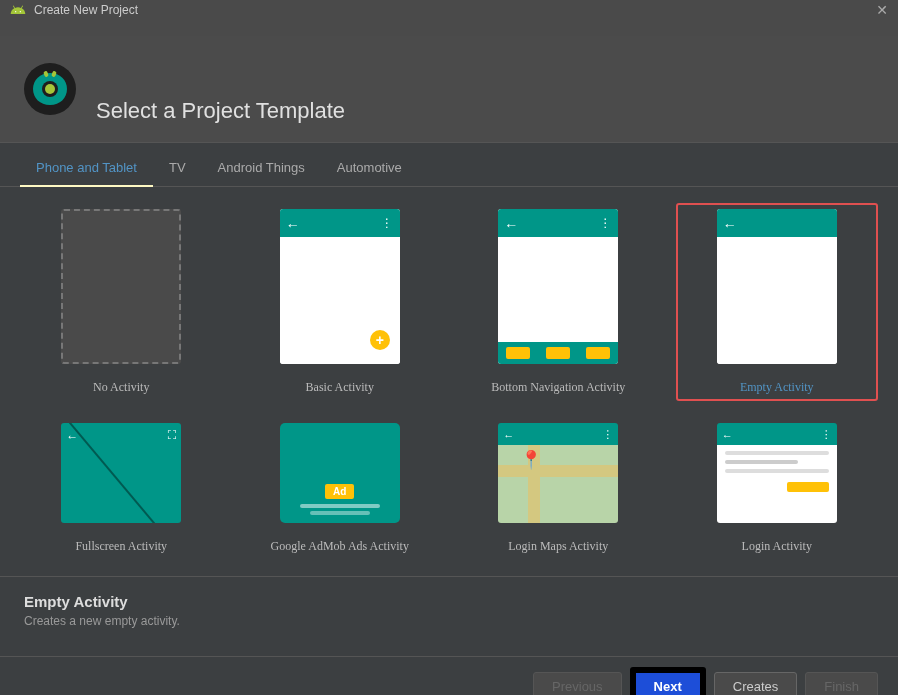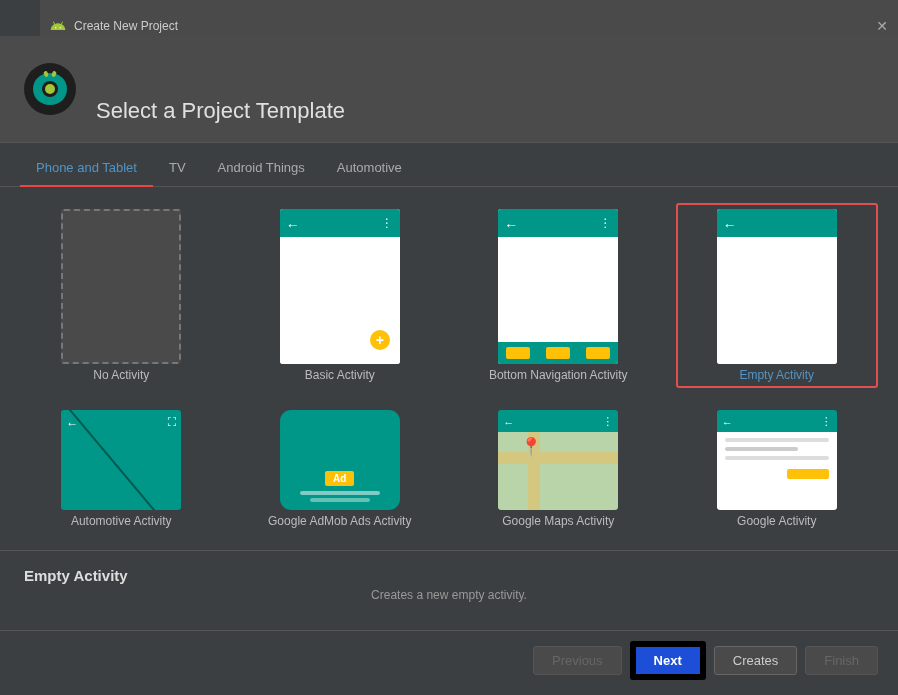--- a/index.html
+++ b/index.html
@@ -12,24 +12,23 @@
       color: #bbb;
       overflow: hidden;
       position: relative;
     }
 
     
     .title-bar {
       background: #4a4a4a;
       height: 32px;
       display: flex;
-      align-items: flex-start;
+      align-items: flex-end;
       padding: 18px 10px;
       justify-content: space-between;
-      margin-left: 40px;
     }
     .title-bar-left {
       display: flex;
       align-items: center;
       gap: 8px;
     }
     .title-bar-icon {
       width: 16px;
       height: 16px;
     }
@@ -75,21 +74,21 @@
     .tab {
       padding: 10px 16px;
       cursor: pointer;
       font-size: 13px;
       color: #aaa;
       border-bottom: 2px solid transparent;
       margin-bottom: -1px;
     }
     .tab.active {
       color: #5294c5;
-      border-bottom: 2px solid #ef4444;
+      border-bottom: 2px solid #fef9c3;
     }
 
     
     .content-area {
       flex: 1;
       display: flex;
       overflow: hidden;
     }
 
     
@@ -121,24 +120,25 @@
       cursor: pointer;
       padding: 4px;
       border: 2px solid transparent;
       border-radius: 3px;
     }
     .template-item.selected {
       border: 2px solid #e05050;
     }
 
     .template-label {
-      margin-top: 4px;
+      margin-top: 16px;
       font-size: 12px;
       color: #bbb;
       text-align: left;
+      font-family: Liberation Serif, serif;
     }
 
     
     .no-activity-preview {
       width: 120px;
       height: 155px;
       background: #4a4a4a;
       border: 2px dashed #777;
       border-radius: 3px;
     }
@@ -239,21 +239,20 @@
     }
     .desc-title {
       font-size: 15px;
       color: #ddd;
       font-weight: 600;
       margin-bottom: 4px;
     }
     .desc-text {
       font-size: 12px;
       color: #999;
-      text-align: center;
     }
 
     
     .footer {
       display: flex;
       justify-content: flex-end;
       align-items: center;
       padding: 10px 20px;
       background: #3c3f41;
       border-top: 1px solid #555;
@@ -366,25 +365,25 @@
         </div>
         <span class="template-label" style="color:#5294c5;">Empty Activity</span>
       </div>
 
       <div class="template-item">
         <div style="width:120px;height:100px;background:#009688;border-radius:3px;position:relative;overflow:hidden;">
           <div style="position:absolute;background:rgba(0,0,0,0.4);width:2px;height:160px;transform:rotate(-40deg);top:-30px;left:50px;"></div>
           <span style="position:absolute;top:5px;left:5px;color:white;font-size:12px;">←</span>
           <span style="position:absolute;top:5px;right:5px;color:white;font-size:12px;">⛶</span>
         </div>
-        <span class="template-label">Automotive Activity</span>
-      </div>
-
-      <div class="template-item">
-        <div style="width:120px;height:100px;background:#009688;border-radius:11px;overflow:hidden;display:flex;flex-direction:column;">
+        <span class="template-label">Fullscreen Activity</span>
+      </div>
+
+      <div class="template-item">
+        <div style="width:120px;height:100px;background:#009688;border-radius:5px;overflow:hidden;display:flex;flex-direction:column;">
           <div style="flex:1;display:flex;flex-direction:column;align-items:center;justify-content:flex-end;padding:0 10px 8px;">
             <div style="background:#FFC107;color:white;font-size:10px;font-weight:bold;padding:2px 8px;border-radius:2px;margin-bottom:5px;">Ad</div>
             <div style="width:80px;height:4px;background:rgba(255,255,255,0.5);border-radius:2px;margin-bottom:3px;"></div>
             <div style="width:60px;height:4px;background:rgba(255,255,255,0.4);border-radius:2px;"></div>
           </div>
         </div>
         <span class="template-label">Google AdMob Ads Activity</span>
       </div>
 
       <div class="template-item">
@@ -392,37 +391,37 @@
           <div style="background:#009688;height:22px;display:flex;align-items:center;padding:0 5px;justify-content:space-between;flex-shrink:0;">
             <span style="color:white;font-size:11px;">←</span>
             <span style="color:white;font-size:11px;">⋮</span>
           </div>
           <div style="flex:1;background:#b8d4a8;position:relative;">
             <div style="position:absolute;background:#d4c880;width:100%;height:12px;top:20px;"></div>
             <div style="position:absolute;background:#d4c880;width:12px;height:100%;left:30px;"></div>
             <span style="position:absolute;top:4px;left:22px;font-size:18px;color:#e05050;">📍</span>
           </div>
         </div>
-        <span class="template-label">Google Maps Activity</span>
+        <span class="template-label">Login Maps Activity</span>
       </div>
 
       <div class="template-item">
         <div style="width:120px;height:100px;border-radius:3px;overflow:hidden;display:flex;flex-direction:column;">
           <div style="background:#009688;height:22px;display:flex;align-items:center;padding:0 5px;justify-content:space-between;flex-shrink:0;">
             <span style="color:white;font-size:11px;">←</span>
             <span style="color:white;font-size:11px;">⋮</span>
           </div>
           <div style="flex:1;background:white;padding:6px 8px;display:flex;flex-direction:column;gap:5px;">
             <div style="height:4px;background:#ddd;border-radius:2px;"></div>
             <div style="height:4px;background:#ccc;border-radius:2px;width:70%;"></div>
             <div style="height:4px;background:#ddd;border-radius:2px;"></div>
             <div style="height:10px;background:#FFC107;border-radius:2px;width:40%;align-self:flex-end;margin-top:4px;"></div>
           </div>
         </div>
-        <span class="template-label">Google Activity</span>
+        <span class="template-label">Login Activity</span>
       </div>
 
     </div>
   </div>
 </div>
 
 <div class="description-panel">
   <div class="desc-title">Empty Activity</div>
   <div class="desc-text">Creates a new empty activity.</div>
 </div>

